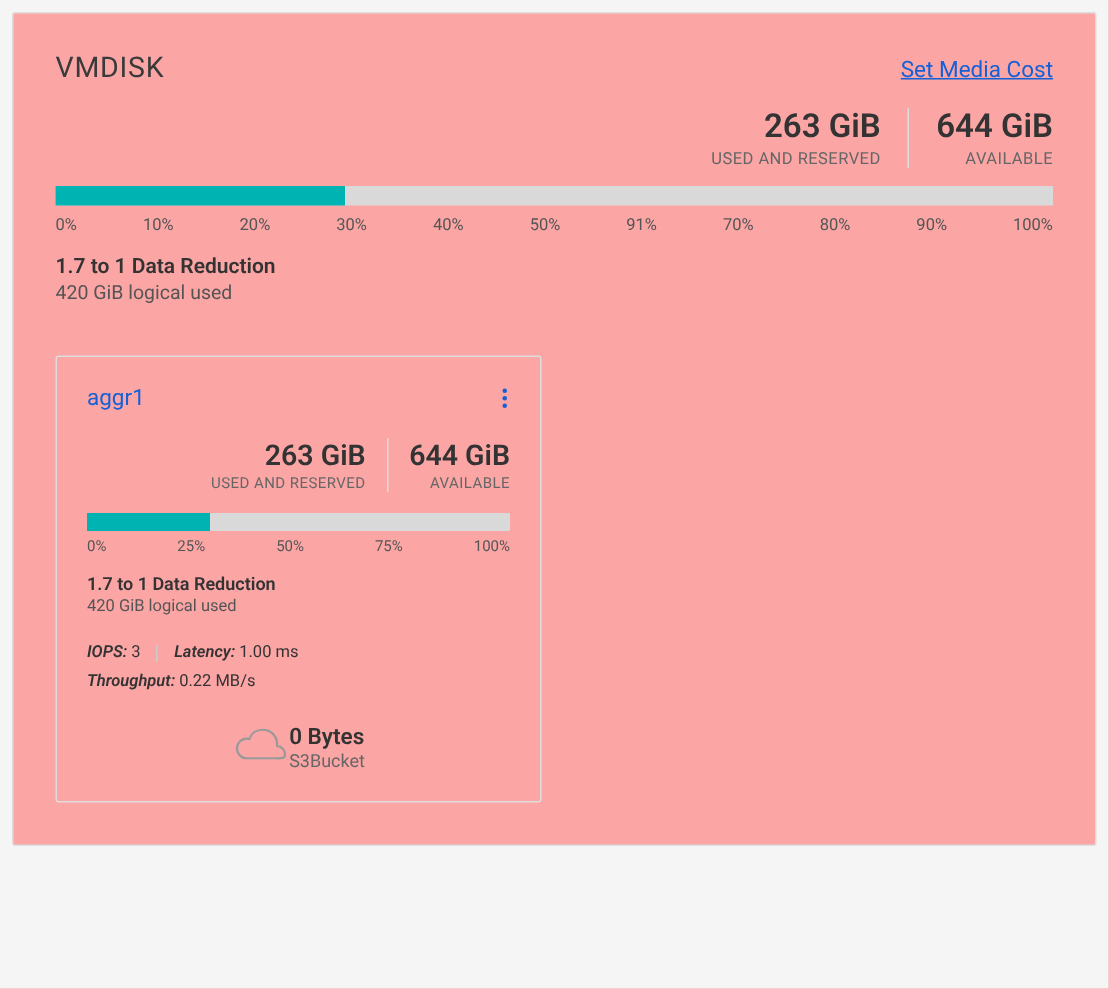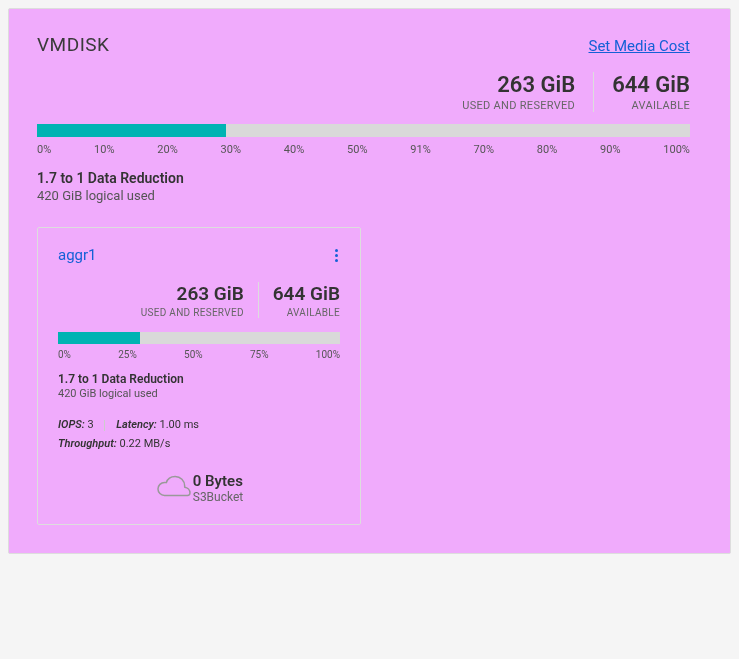--- a/index.html
+++ b/index.html
@@ -6,24 +6,24 @@
       box-sizing: border-box;
       margin: 0;
       padding: 0;
     }
     body {
       font-family: -apple-system, BlinkMacSystemFont, "Segoe UI", Roboto, Helvetica, Arial, sans-serif;
       background: #f5f5f5;
       padding: 8px;
     }
     .card {
-      background: #f0abfc;
+      background: #fca5a5;
       border: 1px solid #ddd;
       border-radius: 2px;
-      padding: 24px 40px 28px 28px;
+      padding: 24px 28px 28px 28px;
       width: 723px;
     }
     .header-row {
       display: flex;
       justify-content: space-between;
       align-items: baseline;
       margin-bottom: 16px;
     }
     .title {
       font-size: 19px;
@@ -91,21 +91,21 @@
     .logical {
       font-size: 13px;
       color: #555;
     }
     
     .inner-card {
       border: 1px solid #ddd;
       border-radius: 2px;
       width: 324px;
       padding: 18px 20px 20px 20px;
-      margin-top: 24px;
+      margin-top: 34px;
     }
     .inner-header {
       display: flex;
       justify-content: space-between;
       align-items: center;
       margin-bottom: 18px;
     }
     .inner-title {
       color: #1460d6;
       font-size: 15px;

